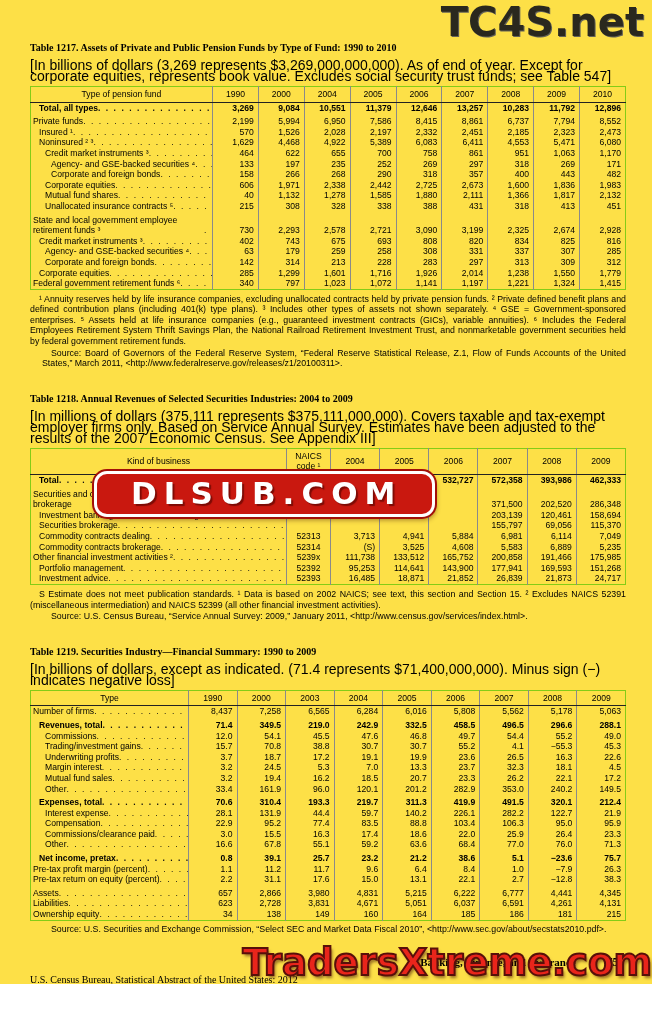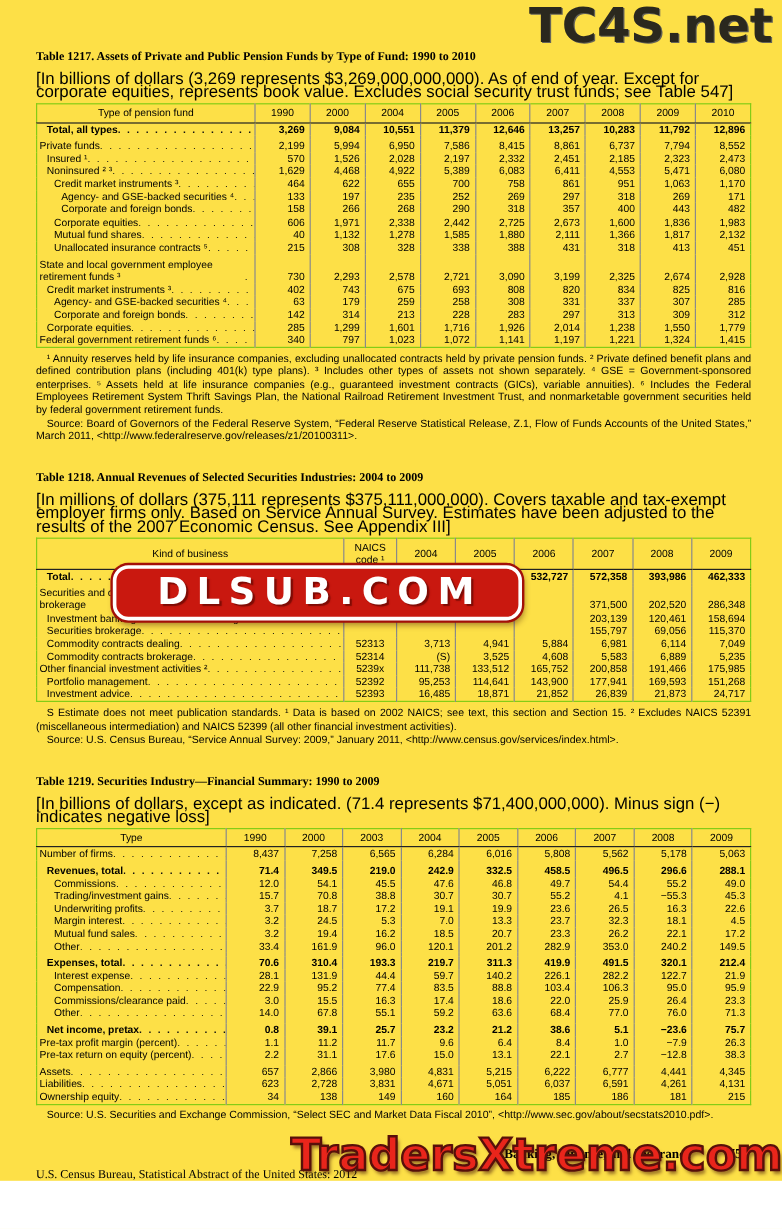--- a/index.html
+++ b/index.html
@@ -70,21 +70,21 @@
   tr.bold { font-weight:bold; }
   tr.sp td { height:3px; padding:0; }
 
   .t1217 col.c-lbl { width:182px; }
   .t1218 col.c-lbl { width:256px; }
   .t1218 col.c-code { width:44px; }
   .t1219 col.c-lbl { width:158px; }
 
   .tbl-foot, .tbl-source {
     font-family:"Liberation Sans", sans-serif;
-    font-size:8.8px; line-height:10.6px; text-align:justify; text-indent:9px; color:#000;
+    font-size:8.8px; line-height:10.6px; text-align:justify; text-indent:9px; color:#000;margin-left:12px;
   }
   .tbl-foot { margin:4px 0 1px; }
 
   
   .runfoot {
     display:flex; justify-content:flex-end; align-items:baseline; gap:31px;
     margin-top:2px; padding-right:2px;
     font-family:"Liberation Serif", serif; font-weight:bold; font-size:11px; color:#000;
   }
   .rf-num { font-size:11.5px; }
@@ -873,21 +873,21 @@
               <td class="val">26.4</td>
               <td class="val">23.3</td>
             </tr>
             <tr>
               <td class="lbl ind2">
                 <div class="lblflex">
                   <span class="txt">Other</span>
                   <span class="dots"></span>
                 </div>
               </td>
-              <td class="val">14.0</td>
+              <td class="val">16.6</td>
               <td class="val">67.8</td>
               <td class="val">55.1</td>
               <td class="val">59.2</td>
               <td class="val">63.6</td>
               <td class="val">68.4</td>
               <td class="val">77.0</td>
               <td class="val">76.0</td>
               <td class="val">71.3</td>
             </tr>
             <tr class="sp">

